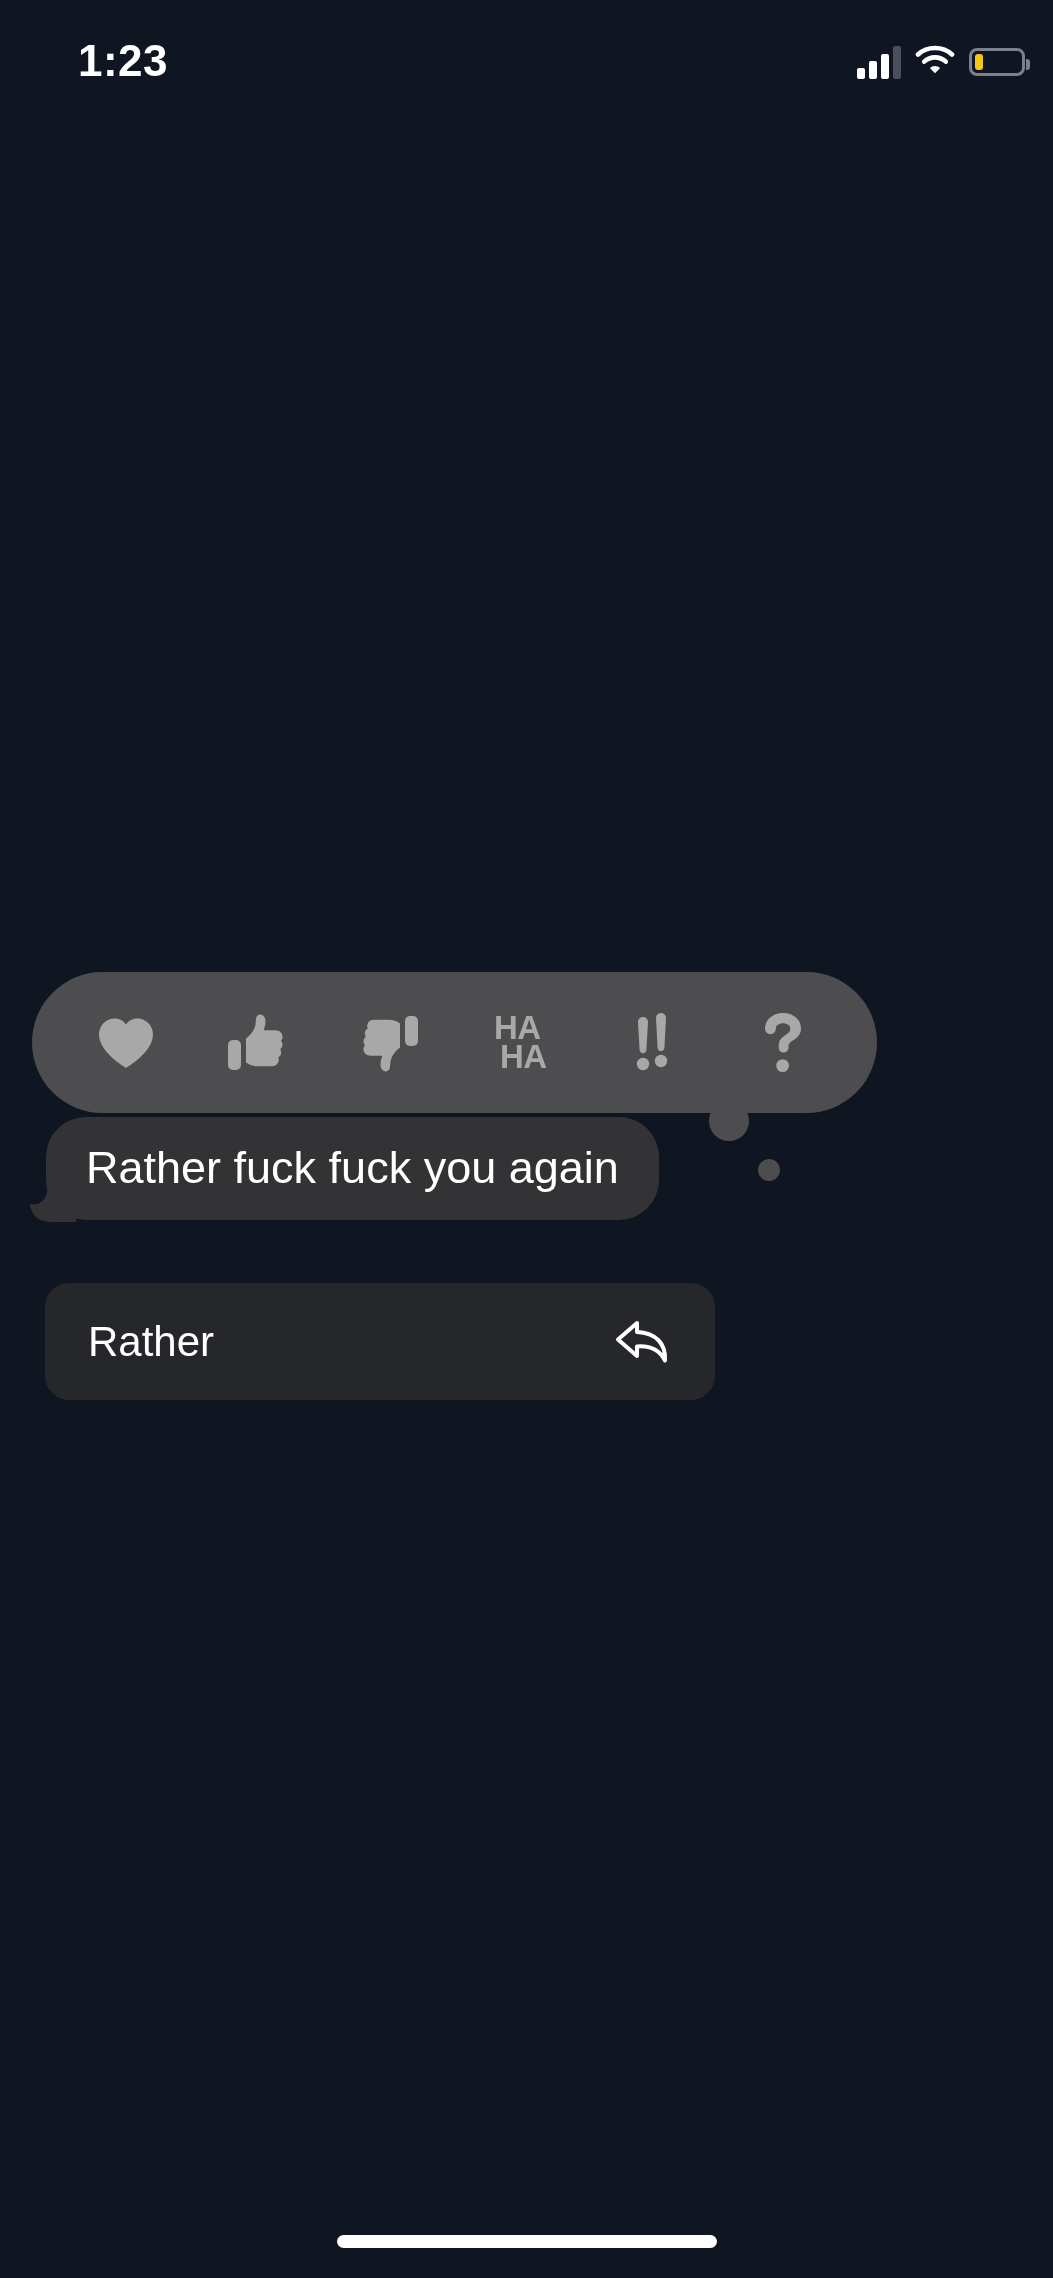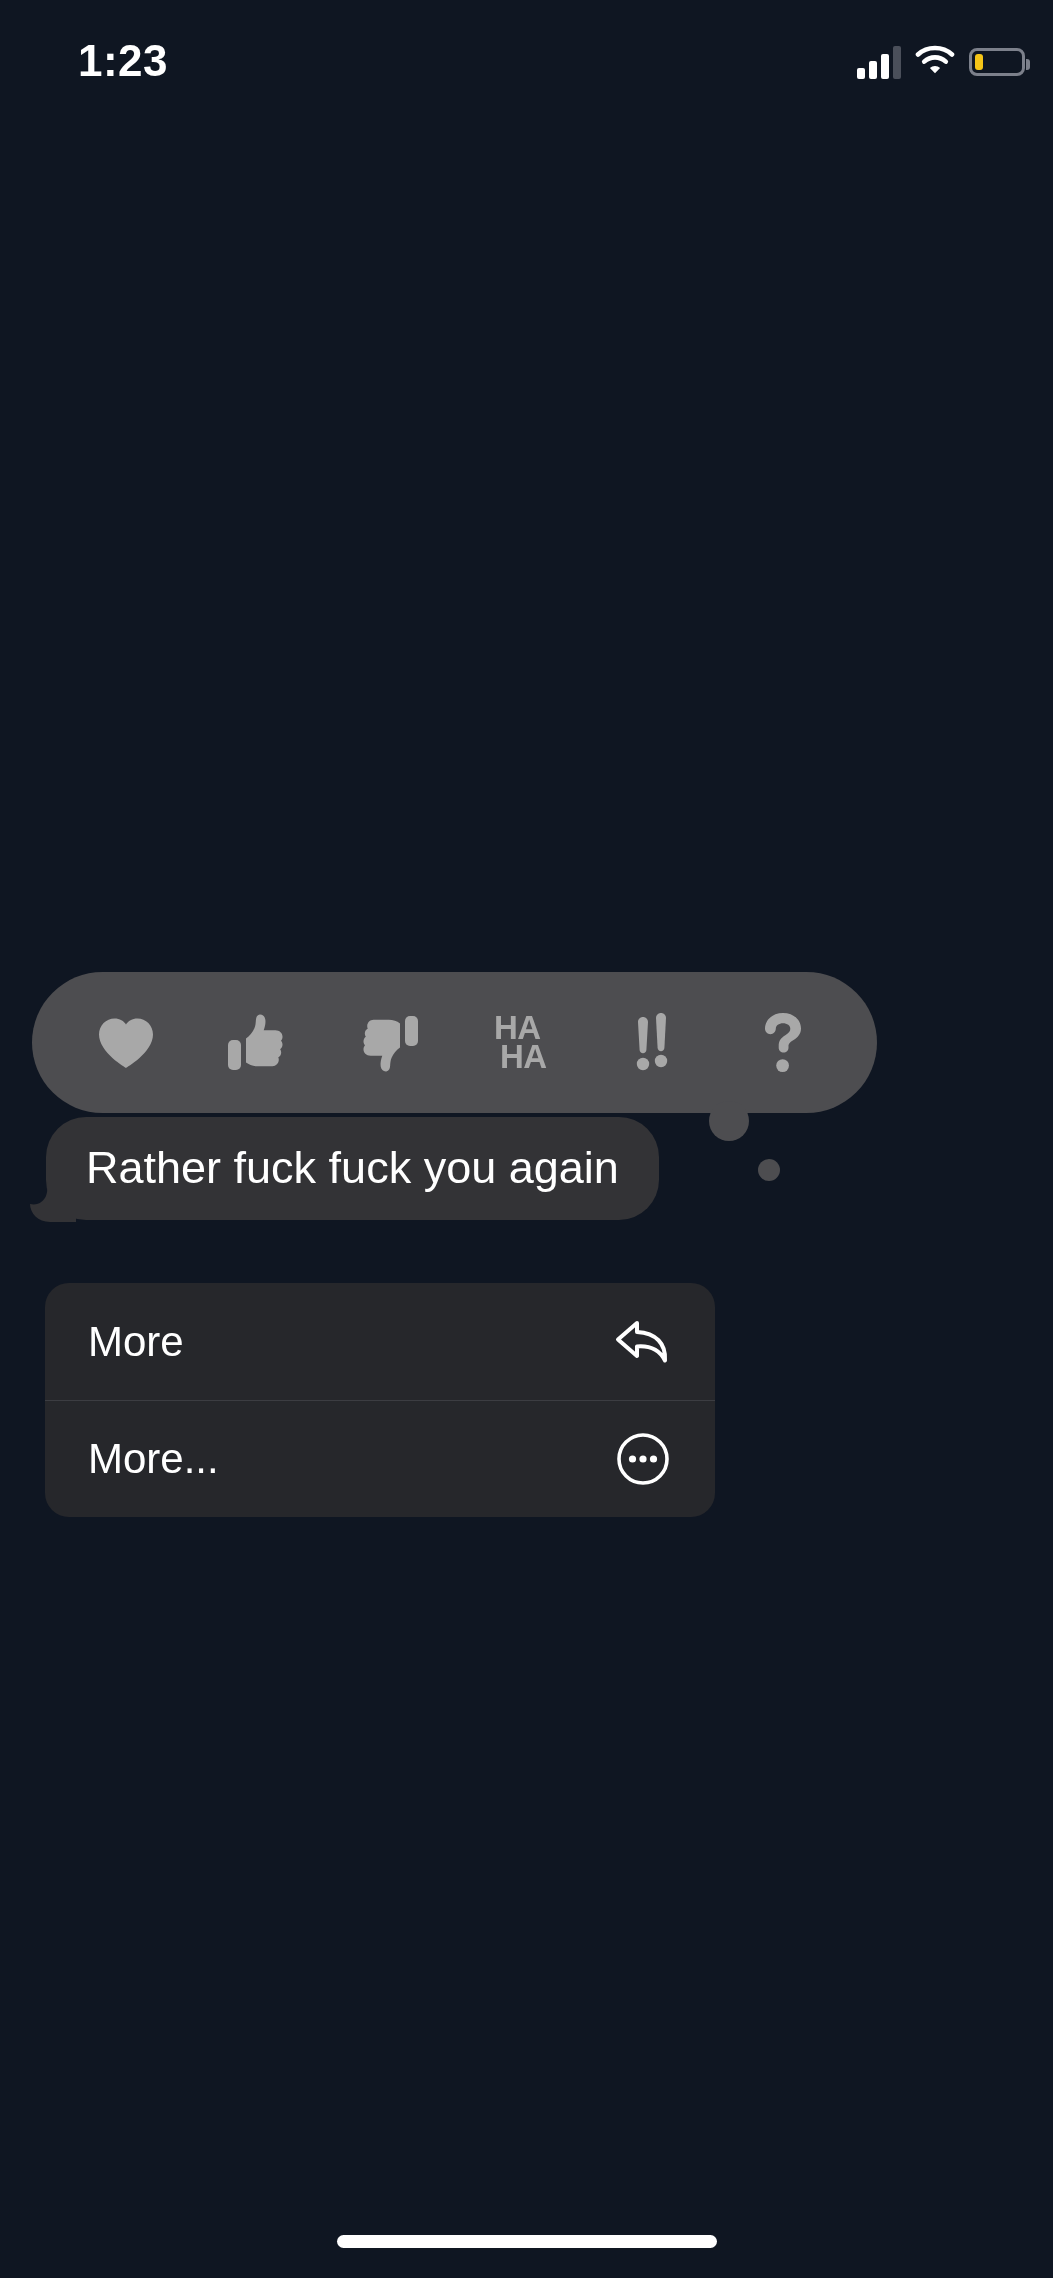--- a/index.html
+++ b/index.html
@@ -313,36 +313,25 @@
       <svg width="46" height="40" viewBox="0 0 46 40">
         <path d="M46 0v40H20C8 40 0 31 0 22c8 2 14-3 16-8 1.5-4 1.8-9 1.8-14H46z" fill="#333336"></path>
       </svg>
     </div>
   </div>
 </div>
 
 <div class="context-menu">
 
   <div class="menu-row">
-    <span class="menu-label">More</span>
+    <span class="menu-label">Rather</span>
     <span class="menu-icon">
       <svg width="58" height="50" viewBox="0 0 58 50" fill="none">
         <path d="M23 6L4 22.5 23 39V29.5c12.5-1 22 2.5 28 14 1-17-9-27.5-28-28.5V6z" stroke="#ffffff" stroke-width="4" stroke-linejoin="round" stroke-linecap="round" fill="none"></path>
       </svg>
     </span>
   </div>
 
 
 
-  <div class="menu-row">
-    <span class="menu-label">More...</span>
-    <span class="menu-icon">
-      <svg width="54" height="54" viewBox="0 0 54 54" fill="none">
-        <circle cx="27" cy="27" r="24" stroke="#ffffff" stroke-width="3.6" fill="none"></circle>
-        <circle cx="16.5" cy="27" r="3.6" fill="#ffffff"></circle>
-        <circle cx="27" cy="27" r="3.6" fill="#ffffff"></circle>
-        <circle cx="37.5" cy="27" r="3.6" fill="#ffffff"></circle>
-      </svg>
-    </span>
-  </div>
 </div>
 
 <div class="home-indicator"></div>
 
 </body></html>

